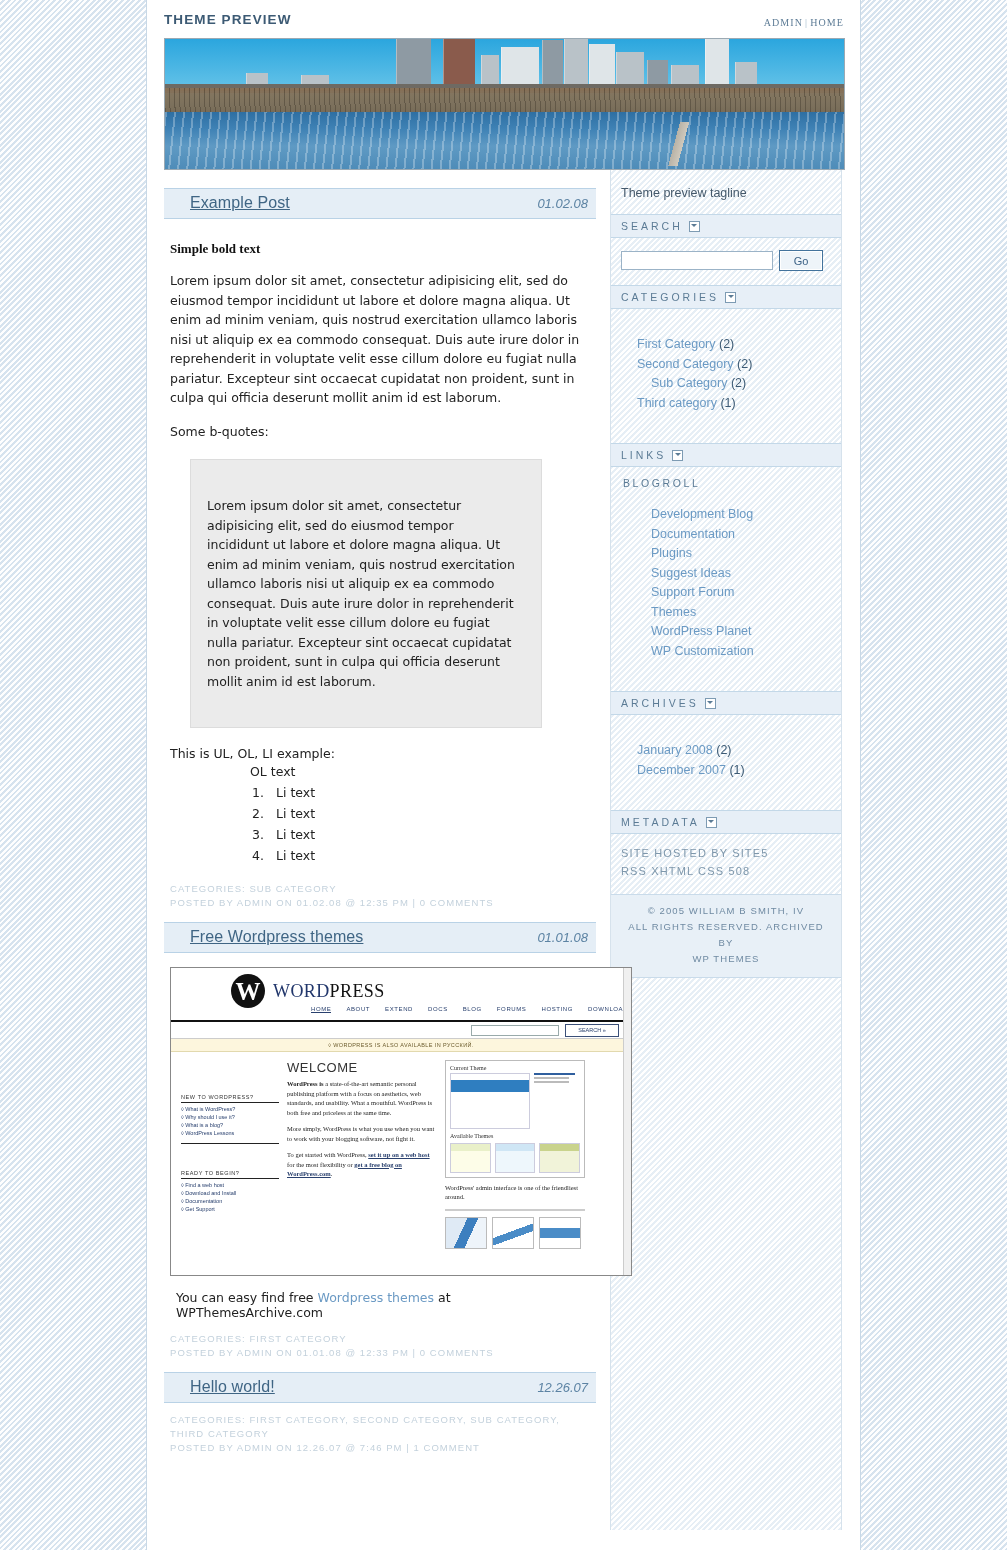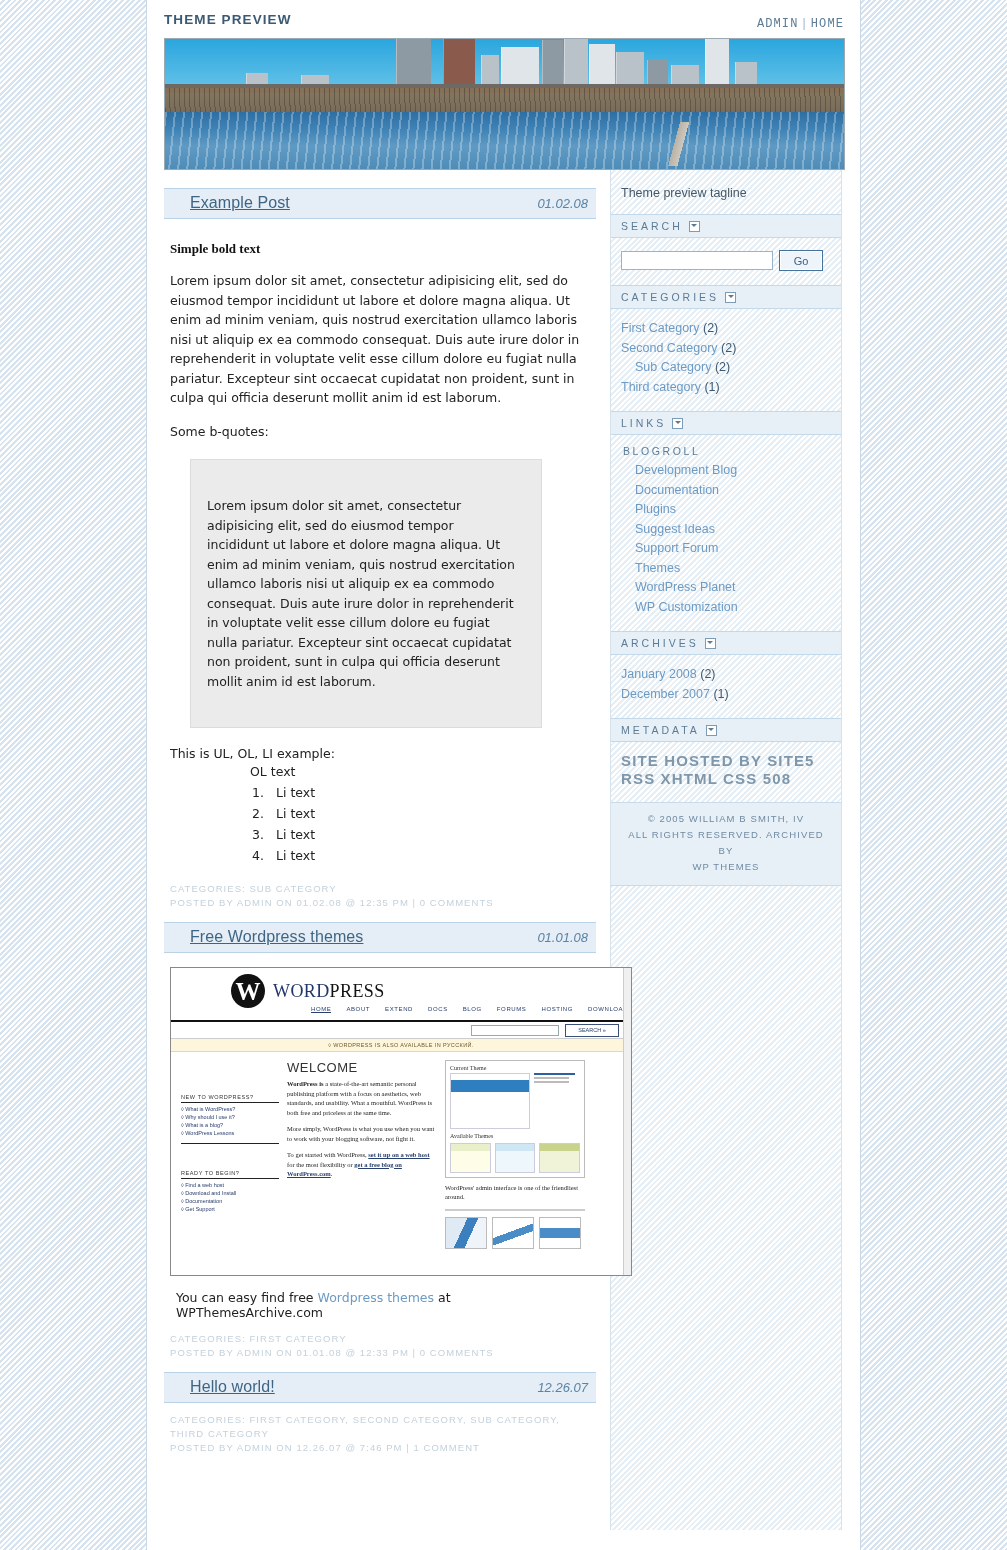--- a/index.html
+++ b/index.html
@@ -15,22 +15,22 @@
   .page::after{content:"";position:absolute;right:-1px;top:0;width:1px;height:1550px;background:#c8d8e6;}
 
   
   .topbar { height:38px; position:relative; }
   .site-title {
     position:absolute; left:17px; top:12px;
     font-family:"Liberation Sans", sans-serif;
     font-size:13.5px; font-weight:bold; color:#3c5a74;
     letter-spacing:1.1px;
   }
-  .topnav { position:absolute; right:16px; top:17px; font-size:12px;
-            letter-spacing:1.1px; color:#5d7c96; font-family:Liberation Mono, monospace;}
+  .topnav { position:absolute; right:16px; top:17px; font-size:10px;
+            letter-spacing:1.1px; color:#5d7c96; font-family:Liberation Serif, serif;}
   .topnav a { color:#5d7c96; text-decoration:none; }
   .topnav .sep { color:#9fb6c8; margin:0 2px; }
 
   
   .banner { position:relative; margin:0 17px; height:132px; width:681px;
             overflow:hidden; border:1px solid #9ba9b3;
             box-sizing:border-box; }
   .bnr-sky { position:absolute; inset:0;
     background:linear-gradient(to bottom,#2ba6de 0%,#63c2e8 38%,#a9dcf0 62%,#d7eef8 78%,#eef7fb 100%); }
   .bnr-water { position:absolute; left:0; right:0; bottom:0; height:44%;
@@ -168,30 +168,30 @@
   .sb-toggle::after { content:""; position:absolute; left:1.5px; top:2.5px;
     border-left:3px solid transparent; border-right:3px solid transparent;
     border-top:3px solid #5b7b95; }
   .sb-body { padding:10px 10px 14px 10px; }
   .sb-body.search { padding:12px 10px 14px 10px; display:flex; align-items:center; gap:6px;}
   .s-input { width:152px; height:19px; border:1px solid #9bb3c7; background:#fff;
              box-sizing:border-box; }
   .s-go { width:44px; height:21px; background:#eef4f9; border:1px solid #43739c;
           box-shadow:inset 0 0 0 1px #fff; color:#3c6286; font-size:11px;
           font-family:"Liberation Sans", sans-serif; cursor:pointer; }
-  .sb-list { list-style:none; margin:0; padding:0; }
+  .sb-list { list-style:none; margin:16px; padding:0; }
   .sb-list li { font-size:12.5px; line-height:19.5px; color:#3c5a74;
                 font-family:"Liberation Sans", sans-serif; }
   .sb-list li a { color:#6b9ac4; text-decoration:none; }
   .sb-list li.indent { padding-left:14px; }
   .sb-sub { font-size:10.5px; letter-spacing:2.6px; color:#5b7b95; margin:0 0 4px 2px;
             font-family:"Liberation Sans", sans-serif; }
   .sb-list.links { padding-left:14px; }
-  .meta-line { font-size:15px; letter-spacing:1.15px; color:#7e97ab; line-height:18px;
-               font-family:"Liberation Sans", sans-serif;font-weight:bold; }
+  .meta-line { font-size:11px; letter-spacing:1.15px; color:#7e97ab; line-height:18px;
+               font-family:"Liberation Sans", sans-serif; }
   .sb-footer { background:#e8f0f7; border-top:1px solid #c9dbea; border-bottom:1px solid #c9dbea;
                text-align:center; padding:8px 12px 10px 12px; }
   .sb-footer div { font-size:9.5px; letter-spacing:1.1px; color:#6f8aa2; line-height:16px;
                    font-family:"Liberation Sans", sans-serif; }
 </style>
 </head>
 <body>
 
 <div class="page">
 

